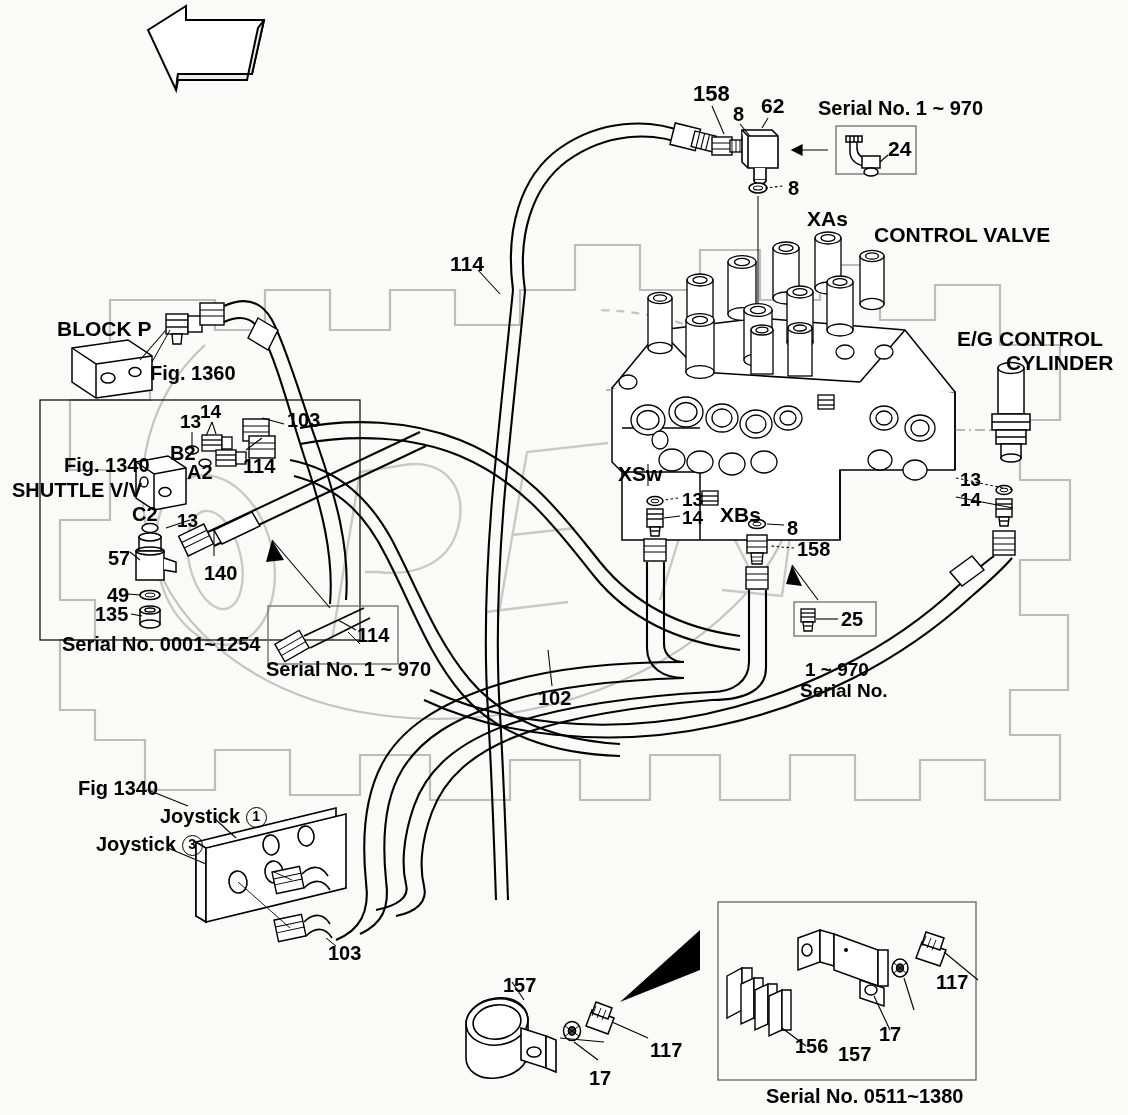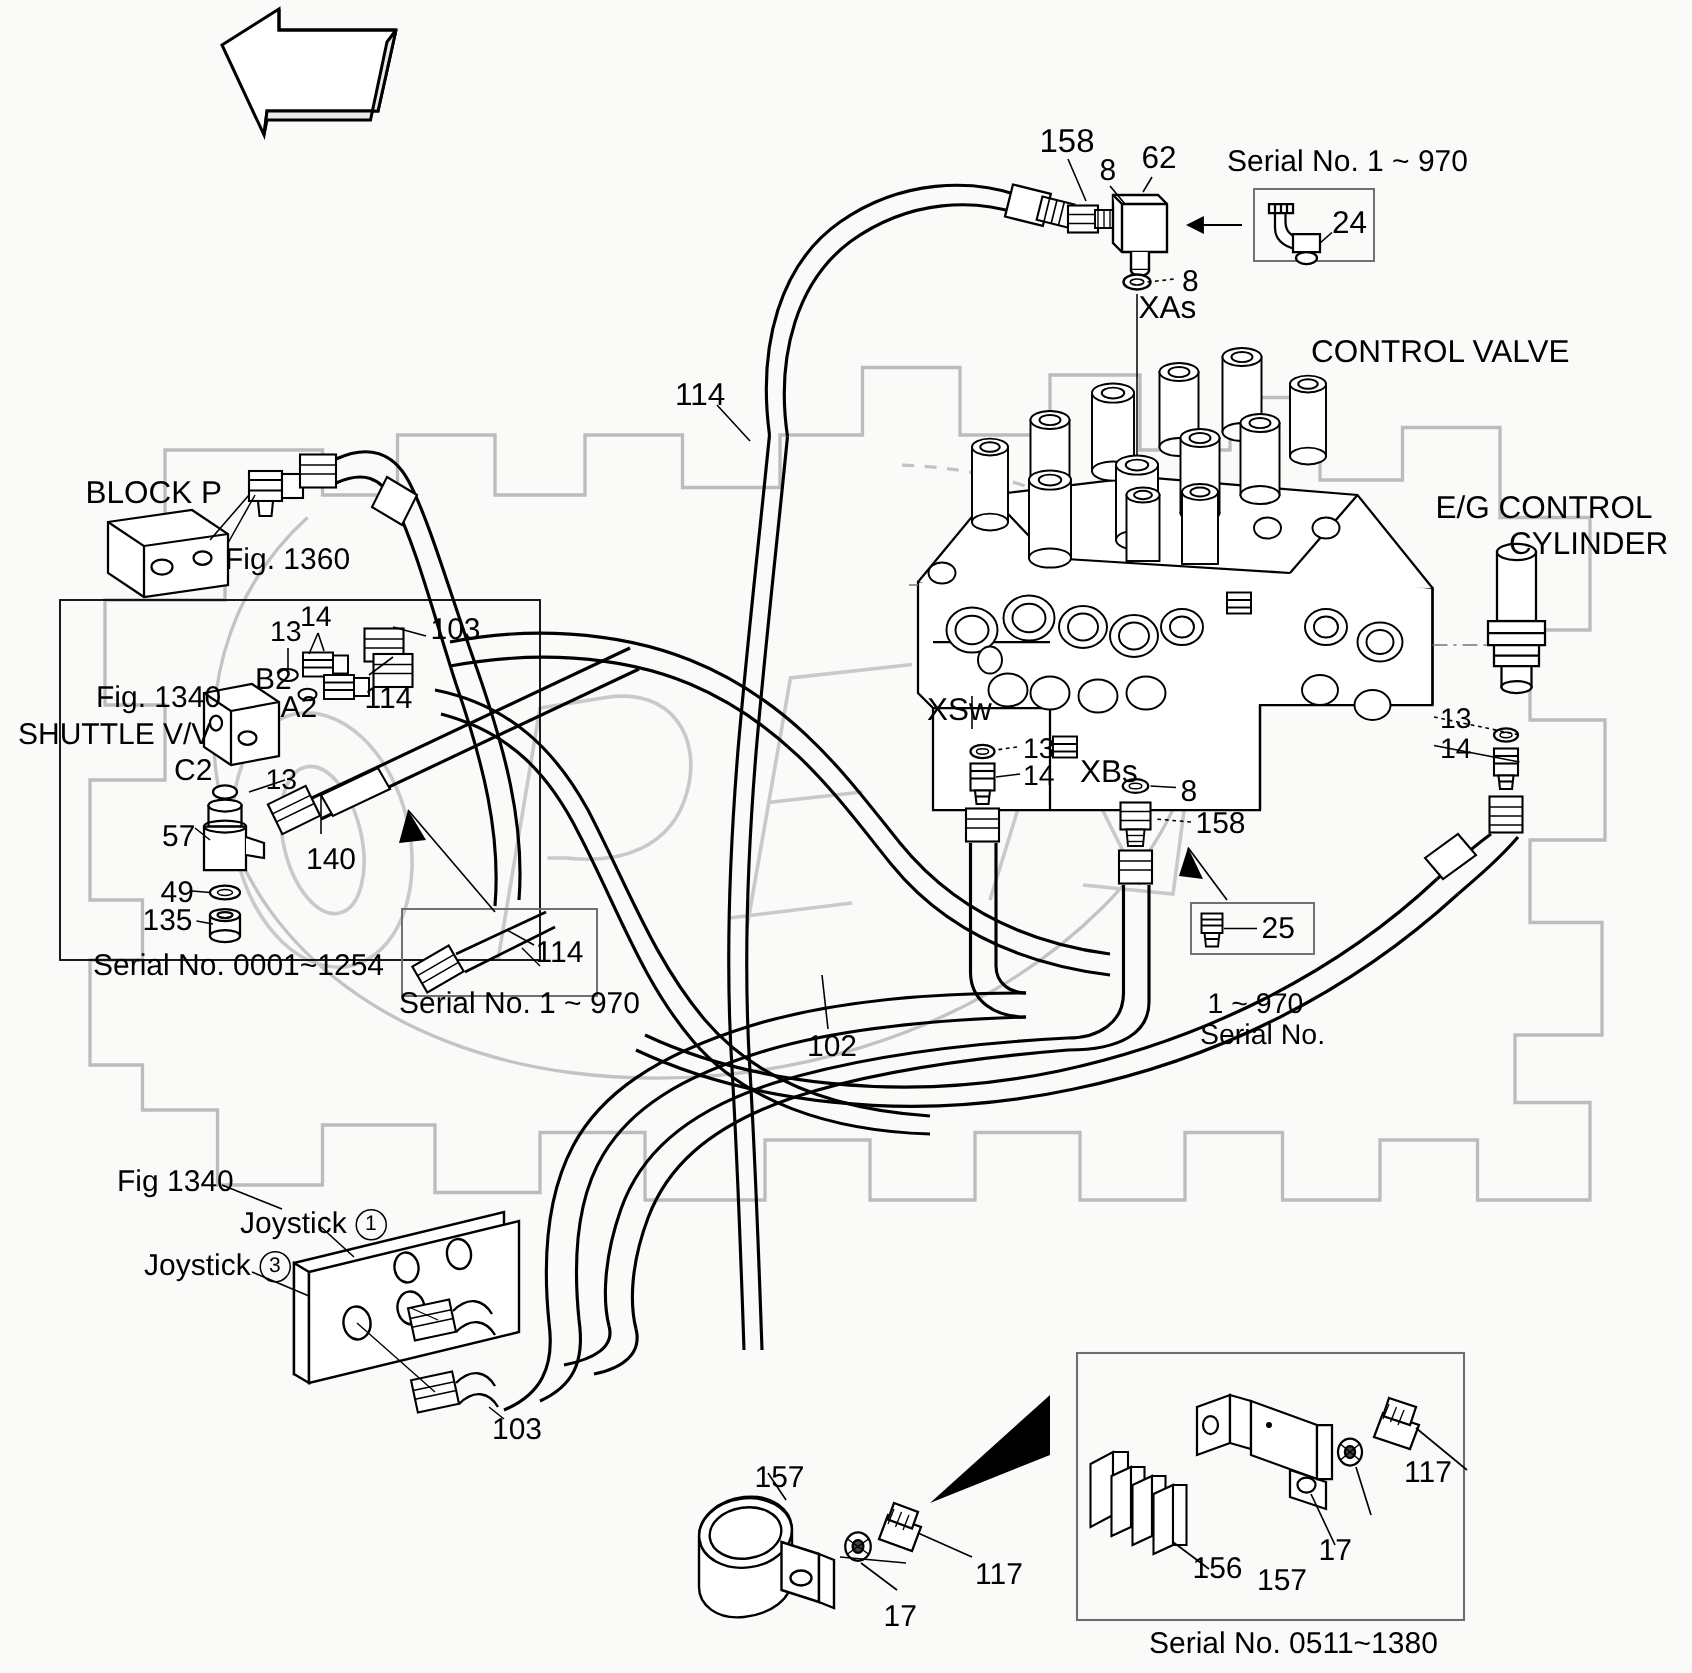--- a/index.html
+++ b/index.html
@@ -1,19 +1,19 @@
 <!DOCTYPE html>
 <html><head>
 <meta charset="utf-8">
 <style>
   html,body{margin:0;padding:0;background:#fff;}
   body{width:1128px;height:1115px;position:relative;overflow:hidden;
        font-family:"Liberation Sans","DejaVu Sans",sans-serif;color:#000;
        background:#fafaf8;}
-  #stage{position:absolute;left:0;top:0;width:1128px;height:945px;}
+  #stage{position:absolute;left:0;top:0;width:1128px;height:945px;font-weight:bold;}
   svg.layer{position:absolute;left:0;top:0;width:1128px;height:1115px;}
   .lbl{position:absolute;white-space:nowrap;line-height:1;}
   .t20{font-size:20px;}
   .t19{font-size:19px;}
   .t21{font-size:21px;}
   .t22{font-size:22px;}
   .circnum{display:inline-block;width:19px;height:19px;border:1.4px solid #000;
            border-radius:50%;text-align:center;font-size:14px;line-height:17px;
            vertical-align:middle;}
 </style>
@@ -599,37 +599,37 @@
       <line x1="944" y1="952" x2="978" y2="980"></line>
     </g>
   </svg>
 
   <div class="lbl t22" style="left:693px;top:83px;">158</div>
   <div class="lbl t20" style="left:733px;top:104px;">8</div>
   <div class="lbl t21" style="left:761px;top:95px;">62</div>
   <div class="lbl t20" style="left:818px;top:98px;">Serial No. 1 ~ 970</div>
   <div class="lbl t21" style="left:888px;top:138px;text-align:center;">24</div>
   <div class="lbl t20" style="left:788px;top:178px;">8</div>
-  <div class="lbl t21" style="left:759px;top:195px;">XAs</div>
+  <div class="lbl t21" style="left:759px;top:208px;padding-left:48px;">XAs</div>
   <div class="lbl t21" style="left:874px;top:224px;">CONTROL VALVE</div>
   <div class="lbl t21" style="left:957px;top:328px;">E/G CONTROL</div>
   <div class="lbl t21" style="left:978px;top:352px;margin-left:28px;">CYLINDER</div>
   <div class="lbl t21" style="left:450px;top:253px;">114</div>
 
   <div class="lbl t21" style="left:57px;top:318px;">BLOCK P</div>
   <div class="lbl t20" style="left:150px;top:363px;">Fig. 1360</div>
   <div class="lbl t20" style="left:64px;top:455px;">Fig. 1340</div>
   <div class="lbl t20" style="left:12px;top:480px;">SHUTTLE V/V</div>
   <div class="lbl t19" style="left:180px;top:412px;">13</div>
   <div class="lbl t19" style="left:200px;top:402px;">14</div>
   <div class="lbl t20" style="left:287px;top:410px;">103</div>
   <div class="lbl t20" style="left:170px;top:443px;">B2</div>
   <div class="lbl t20" style="left:187px;top:462px;">A2</div>
   <div class="lbl t20" style="left:243px;top:456px;">114</div>
-  <div class="lbl t20" style="left:116px;top:504px;">C2</div>
+  <div class="lbl t20" style="left:132px;top:504px;">C2</div>
   <div class="lbl t19" style="left:177px;top:511px;">13</div>
   <div class="lbl t20" style="left:204px;top:563px;">140</div>
   <div class="lbl t20" style="left:108px;top:548px;">57</div>
   <div class="lbl t20" style="left:107px;top:585px;">49</div>
   <div class="lbl t20" style="left:95px;top:604px;">135</div>
   <div class="lbl t20" style="left:62px;top:634px;text-align:center;">Serial No. 0001~1254</div>
   <div class="lbl t20" style="left:357px;top:625px;">114</div>
   <div class="lbl t20" style="left:266px;top:659px;">Serial No. 1 ~ 970</div>
   <div class="lbl t20" style="left:538px;top:688px;">102</div>
 

